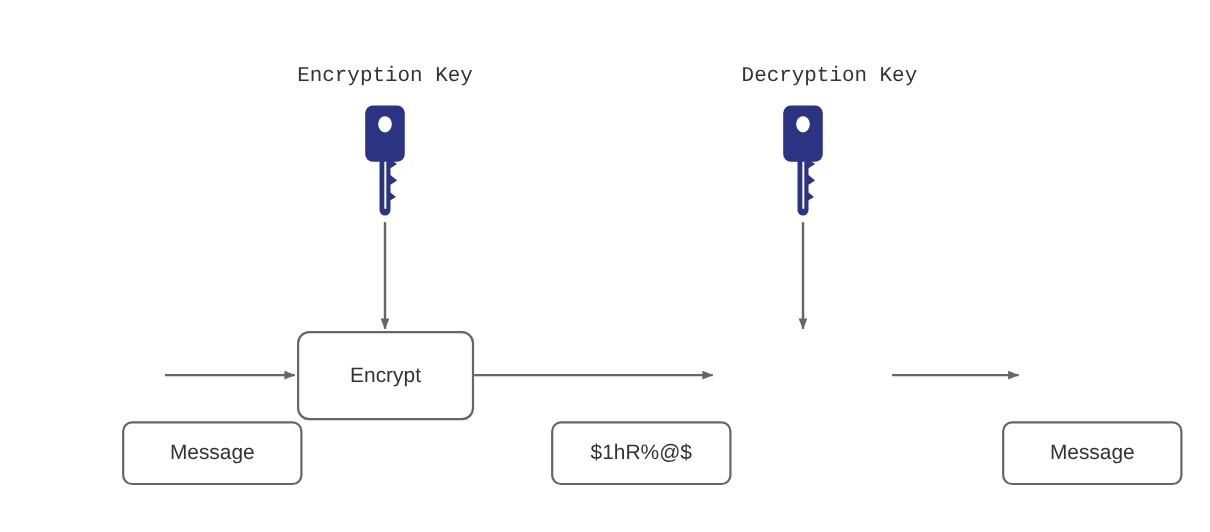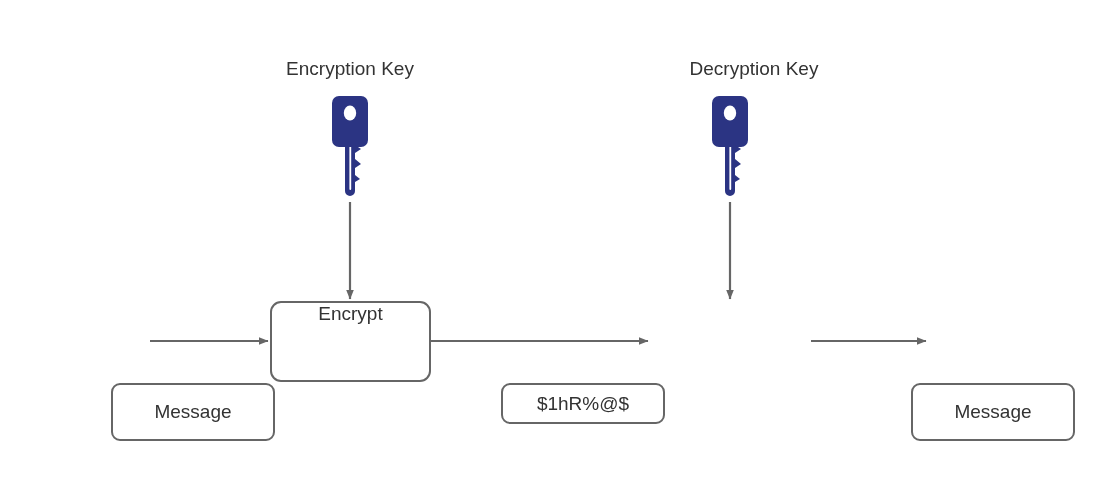--- a/index.html
+++ b/index.html
@@ -22,32 +22,32 @@
     position: absolute;
     left: 0;
     top: 0;
     width: 1100px;
     height: 484px;
   }
   .key-title {
     position: absolute;
     color: #333333;
     font-size: 19px;
-    font-family: Liberation Sans, sans-serif;
+    font-family: Liberation Mono, monospace;
     text-align: center;
     white-space: nowrap;
   }
   .proc-box {
     position: absolute;
     box-sizing: border-box;
     background: #ffffff;
     border: 2px solid #666666;
     border-radius: 11px;
     display: flex;
-    align-items: flex-start;
+    align-items: center;
     justify-content: center;
   }
   .data-box {
     position: absolute;
     box-sizing: border-box;
     background: #ffffff;
     border: 2px solid #666666;
     border-radius: 9px;
     display: flex;
     align-items: center;
@@ -124,21 +124,21 @@
 
   <div class="proc-box" style="left:270px; top:301px; width:161px; height:81px;">
     <span class="box-text">Encrypt</span>
   </div>
 
 
   <div class="data-box" style="left:68px; top:383px; width:164px; height:58px;">
     <span class="box-text">Message</span>
   </div>
 
-  <div class="data-box" style="left:458px; top:383px; width:164px; height:41px;">
+  <div class="data-box" style="left:458px; top:383px; width:164px; height:58px;">
     <span class="box-text">$1hR%@$</span>
   </div>
 
   <div class="data-box" style="left:868px; top:383px; width:164px; height:58px;">
     <span class="box-text">Message</span>
   </div>
 
 </div>
 
 </body></html>

